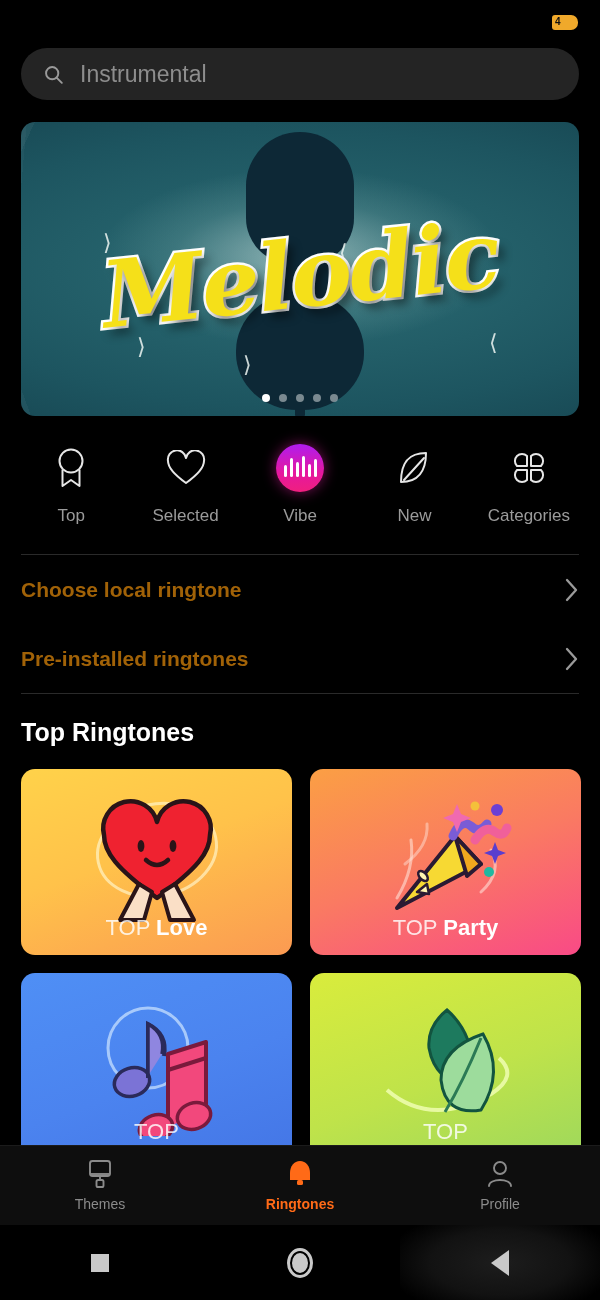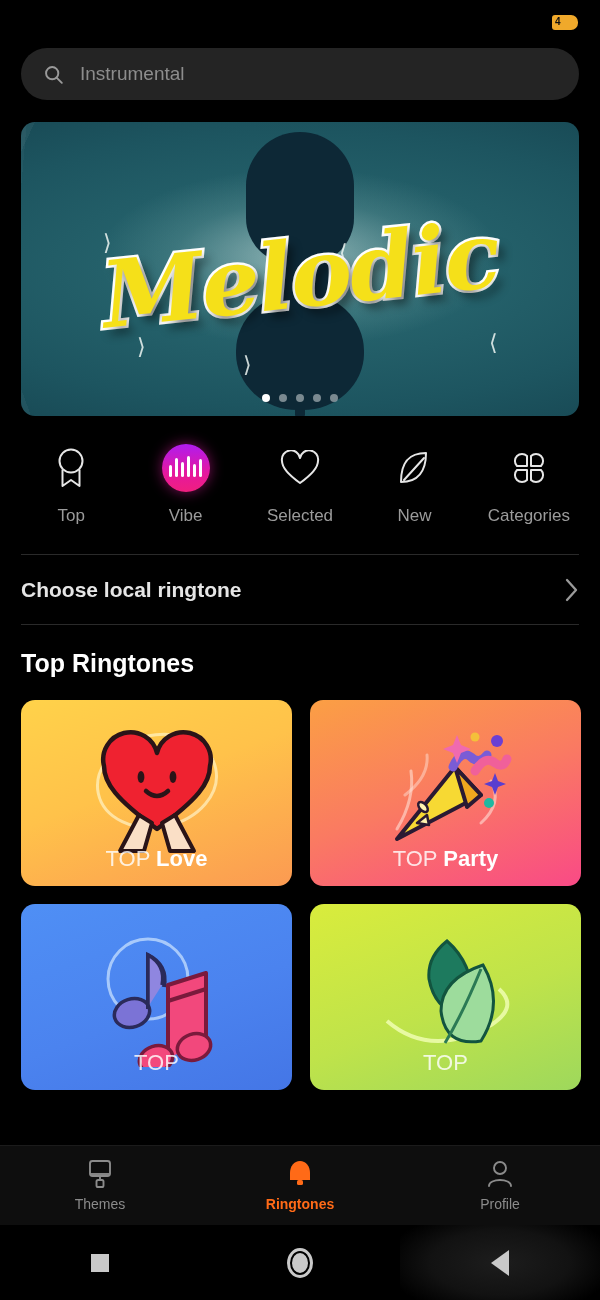--- a/index.html
+++ b/index.html
@@ -26,21 +26,21 @@
     font-size: 10px; font-weight: bold; color: #111;
     line-height: 1; padding-left: 3px;
   }
 
   
   .search-wrap { padding: 4px 21px 0 21px; }
   .searchbar {
     height: 52px; background: #242424; border-radius: 26px;
     display: flex; align-items: center; padding: 0 22px; gap: 16px;
   }
-  .search-ph { color: #8d8d8d; font-size: 19px; }
+  .search-ph { color: #8d8d8d; font-size: 23px; }
 
   
   .banner-wrap { padding: 22px 21px 0 21px; }
   .banner {
     position: relative; height: 294px; border-radius: 14px;
     overflow: hidden;
     background:
       radial-gradient(ellipse 50% 42% at 50% 46%, rgba(226,240,236,.55) 0%, rgba(160,200,196,.18) 45%, rgba(0,0,0,0) 72%),
       radial-gradient(ellipse 120% 85% at 50% 50%, #2c6d75 0%, #1d5560 55%, #123b47 100%);
   }
@@ -111,21 +111,21 @@
   }
   .vb { width: 3px; background: #fff; border-radius: 2px; }
 
   
   .divider { height: 1px; background: #2a2a2a; margin: 28px 21px 0 21px; }
   .rows { padding: 0 21px; }
   .row {
     height: 69px; display: flex; align-items: center;
     justify-content: space-between;
   }
-  .row-label { font-size: 21px; color: #e5e5e5; font-weight: bold; }
+  .row-label { font-size: 21px; color: #a16207; font-weight: bold; }
   .chev { color: #9a9a9a; }
 
   
   .section-title {
     font-size: 25px; font-weight: bold; color: #fff;
     padding: 24px 21px 0 21px;
   }
   .grid {
     display: grid; grid-template-columns: 1fr 1fr;
     gap: 18px; padding: 22px 19px 0 21px;
@@ -223,43 +223,43 @@
         <svg width="34" height="42" viewBox="0 0 34 42" fill="none" stroke="#e6e6e6" stroke-width="2">
           <circle cx="17" cy="14" r="11.5"></circle>
           <path d="M8.5 22.5 V39 L17 33 L25.5 39 V22.5" stroke-linejoin="round"></path>
         </svg>
       </div>
       <span class="qc-label">Top</span>
     </div>
 
     <div class="qc">
       <div class="qc-ico">
+        <svg width="40" height="36" viewBox="0 0 40 36" fill="none" stroke="#e6e6e6" stroke-width="2">
+          <path d="M20 33 C6 23 2 16 2 11 A9 9 0 0 1 20 8 A9 9 0 0 1 38 11 C38 16 34 23 20 33 Z" stroke-linejoin="round"></path>
+        </svg>
+      </div>
+      <span class="qc-label">Selected</span>
+    </div>
+
+    <div class="qc">
+      <div class="qc-ico">
         <div class="vibe-circle">
           <span class="vb" style="height:12px"></span>
           <span class="vb" style="height:19px"></span>
           <span class="vb" style="height:15px"></span>
           <span class="vb" style="height:21px"></span>
           <span class="vb" style="height:13px"></span>
           <span class="vb" style="height:18px"></span>
         </div>
       </div>
       <span class="qc-label">Vibe</span>
     </div>
 
     <div class="qc">
       <div class="qc-ico">
-        <svg width="40" height="36" viewBox="0 0 40 36" fill="none" stroke="#e6e6e6" stroke-width="2">
-          <path d="M20 33 C6 23 2 16 2 11 A9 9 0 0 1 20 8 A9 9 0 0 1 38 11 C38 16 34 23 20 33 Z" stroke-linejoin="round"></path>
-        </svg>
-      </div>
-      <span class="qc-label">Selected</span>
-    </div>
-
-    <div class="qc">
-      <div class="qc-ico">
         <svg width="36" height="38" viewBox="0 0 36 38" fill="none" stroke="#e6e6e6" stroke-width="2">
           <path d="M5 33 C5 12 14 4 30 4 C30 22 22 33 5 33 Z" stroke-linejoin="round"></path>
           <line x1="8" y1="31" x2="28" y2="9" stroke-linecap="round"></line>
         </svg>
       </div>
       <span class="qc-label">New</span>
     </div>
 
     <div class="qc">
       <div class="qc-ico">
@@ -271,20 +271,26 @@
         </svg>
       </div>
       <span class="qc-label">Categories</span>
     </div>
   </div>
 
   <div class="divider"></div>
   <div class="rows">
     <div class="row">
       <span class="row-label">Choose local ringtone</span>
+      <svg class="chev" width="15" height="24" viewBox="0 0 15 24" fill="none" stroke="#9a9a9a" stroke-width="2.3">
+        <path d="M3 2 L12 12 L3 22" stroke-linecap="round" stroke-linejoin="round"></path>
+      </svg>
+    </div>
+    <div class="row">
+      <span class="row-label">Pre-installed ringtones</span>
       <svg class="chev" width="15" height="24" viewBox="0 0 15 24" fill="none" stroke="#9a9a9a" stroke-width="2.3">
         <path d="M3 2 L12 12 L3 22" stroke-linecap="round" stroke-linejoin="round"></path>
       </svg>
     </div>
   </div>
   <div class="divider" style="margin-top:0"></div>
 
   <div class="section-title">Top Ringtones</div>
 
   <div class="grid">

